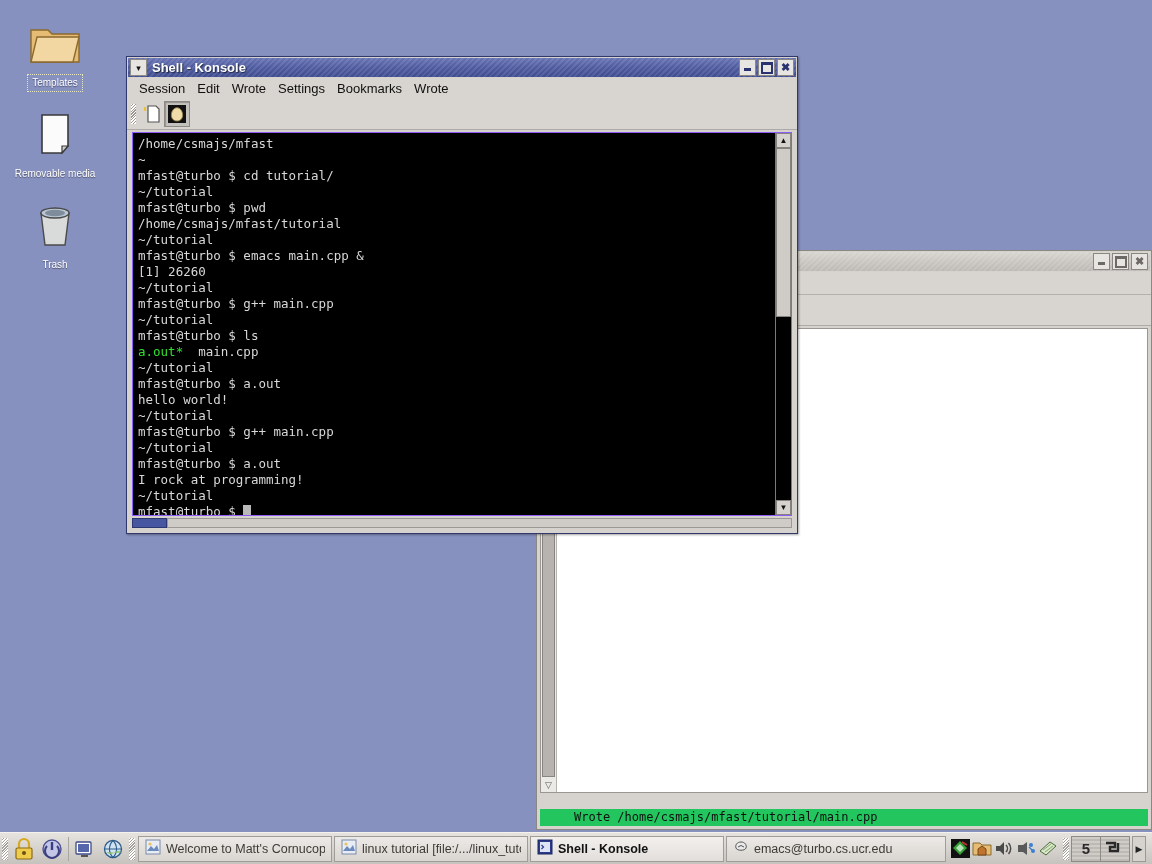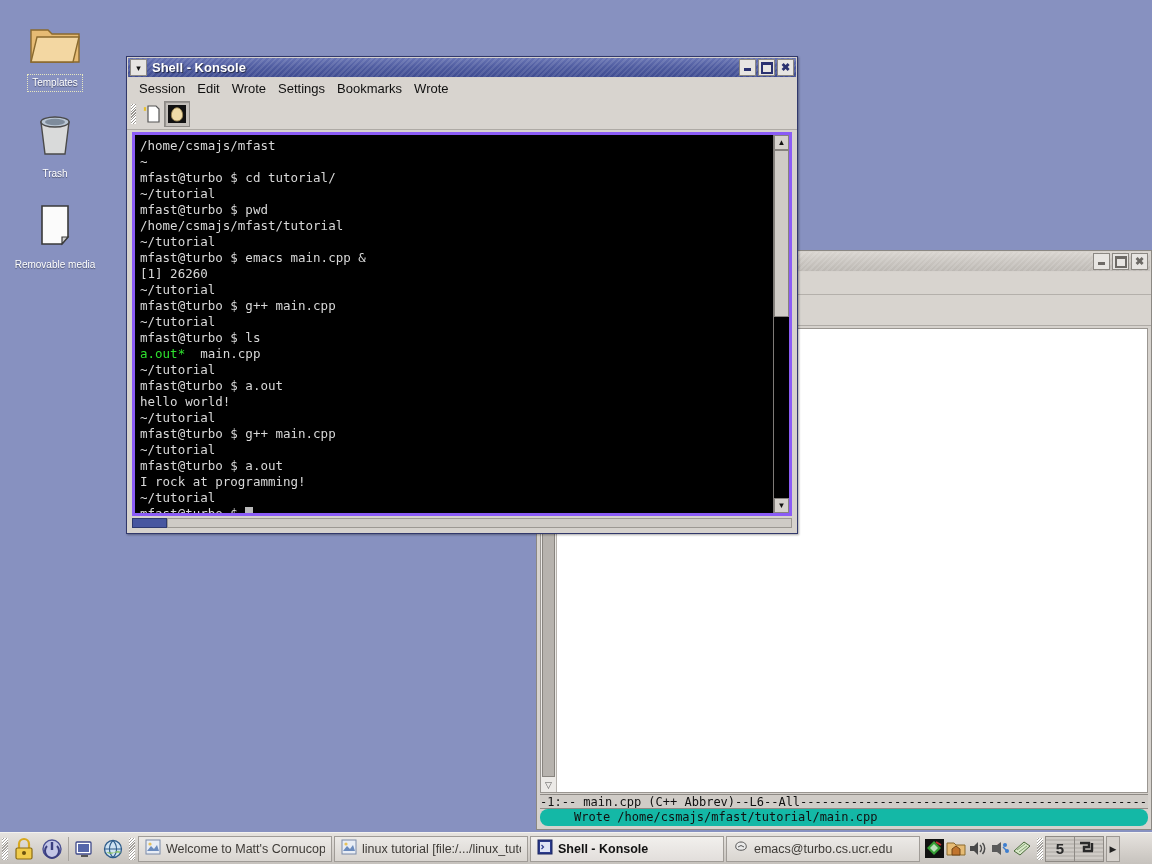--- a/index.html
+++ b/index.html
@@ -65,21 +65,21 @@
     height:30px;background:#d8d4cf;display:flex;align-items:center;padding-left:4px;
     border-bottom:1px solid #aeaaa5;
   }
   .grip{width:5px;height:20px;margin-right:4px;
     background:repeating-linear-gradient(135deg,#fff 0 1px,#9a9691 1px 2px);}
   .tb-btn{width:24px;height:24px;display:flex;align-items:center;justify-content:center;}
   .tb-btn.pressed{border:1px solid #8d8a86;background:#c5c1bc;box-shadow:inset 1px 1px 1px rgba(0,0,0,.25);}
 
   .term-wrap{
     position:absolute;left:5px;top:75px;right:5px;bottom:17px;
-    border:3px solid #8b5cf6;background:#000;display:flex;box-sizing:border-box;
+    border:1px solid #8b5cf6;background:#000;display:flex;box-sizing:border-box;
   }
   .term{
     flex:1;background:#000;color:#d8d8d8;
     font-family:"DejaVu Sans Mono","Liberation Mono",monospace;
     font-size:12.5px;line-height:16px;padding:3px 0 0 5px;overflow:hidden;white-space:pre;
   }
   .term .green{color:#2ee02e;}
   .term .cursor{display:inline-block;width:8px;height:13px;background:#b9b9b9;vertical-align:-2px;}
 
   .vscroll{
@@ -116,23 +116,23 @@
   .em-code{position:absolute;left:-214px;top:160px;color:#9b5a5a;white-space:pre;}
   .em-cursor{display:inline-block;background:#fff;border:1.5px solid #111;
     width:8px;height:14px;vertical-align:-3px;}
   .em-modeline{
     position:absolute;left:3px;right:3px;bottom:20px;height:15px;
     background:#d0ccc7;border-top:1px solid #8e8a85;border-bottom:1px solid #8e8a85;
     font-family:"DejaVu Sans Mono","Liberation Mono",monospace;font-size:12px;
     color:#111;white-space:nowrap;overflow:hidden;line-height:15px;box-sizing:border-box;
   }
   .em-echo{
-    position:absolute;left:3px;right:3px;bottom:3px;height:17px;background:#14b8a6;
+    position:absolute;left:3px;right:3px;bottom:3px;height:17px;background:#22c55e;
     font-family:"DejaVu Sans Mono","Liberation Mono",monospace;font-size:12px;color:#111;
-    line-height:17px;padding-left:34px;white-space:nowrap;overflow:hidden;box-sizing:border-box;border-radius:8px;
+    line-height:17px;padding-left:34px;white-space:nowrap;overflow:hidden;box-sizing:border-box;
   }
 
   
   #taskbar{
     position:absolute;left:0;bottom:0;width:1152px;height:32px;
     background:linear-gradient(to bottom,#e6e3df 0%,#d5d1cc 55%,#c6c2bd 100%);
     border-top:1px solid #f4f2ef;display:flex;align-items:center;box-sizing:border-box;
   }
   .tb-grip{width:6px;height:22px;margin:0 2px;
     background:repeating-linear-gradient(135deg,#fff 0 1px,#a5a19c 1px 2px);}
@@ -170,37 +170,37 @@
       <svg width="54" height="46" viewBox="0 0 54 46">
         <path d="M3 10 L3 42 L51 42 L51 14 L24 14 L20 10 Z" fill="#e6bb74" stroke="#8a6a2e" stroke-width="1.4"></path>
         <path d="M9 17 L51 17 L45 42 L3 42 Z" fill="#f3d7a2" stroke="#8a6a2e" stroke-width="1.4"></path>
       </svg>
     </div>
     <span class="lbl">Templates</span>
   </div>
 
   <div class="desk-icon">
     <div class="glyph">
+      <svg width="42" height="48" viewBox="0 0 42 48">
+        <path d="M8 5 L34 5 L34 36 L28 43 L8 43 Z" fill="#fbfbfb" stroke="#3a3a3a" stroke-width="1.6"></path>
+        <path d="M34 36 L28 36 L28 43 Z" fill="#d0d0d0" stroke="#3a3a3a" stroke-width="1.2"></path>
+      </svg>
+    </div>
+    <span class="lbl">Removable media</span>
+  </div>
+
+  <div class="desk-icon">
+    <div class="glyph">
       <svg width="52" height="48" viewBox="0 0 52 48">
         <path d="M12 12 L16 44 L36 44 L40 12 Z" fill="#d9dada" stroke="#4a4a4a" stroke-width="1.4"></path>
         <ellipse cx="26" cy="12" rx="14" ry="5" fill="#b9c6d4" stroke="#4a4a4a" stroke-width="1.4"></ellipse>
         <ellipse cx="26" cy="12" rx="10" ry="3.2" fill="#7e8c9c" stroke="none"></ellipse>
       </svg>
     </div>
     <span class="lbl">Trash</span>
-  </div>
-
-  <div class="desk-icon">
-    <div class="glyph">
-      <svg width="42" height="48" viewBox="0 0 42 48">
-        <path d="M8 5 L34 5 L34 36 L28 43 L8 43 Z" fill="#fbfbfb" stroke="#3a3a3a" stroke-width="1.6"></path>
-        <path d="M34 36 L28 36 L28 43 Z" fill="#d0d0d0" stroke="#3a3a3a" stroke-width="1.2"></path>
-      </svg>
-    </div>
-    <span class="lbl">Removable media</span>
   </div>
 </div>
 
 <div id="emacs">
   <div class="kde-title inactive">
     <div class="title-menu-btn">▾</div>
     <div class="title-text inactive"></div>
     <div class="title-btns">
       <div class="tbtn gray">
           <span class="dash"></span>
@@ -252,23 +252,20 @@
   <div class="em-body">
     <div class="em-vscroll">
       <div class="em-thumb"></div>
       <div class="em-dn">▽</div>
     </div>
     <div class="em-text">
       <div class="em-code"><span>cout &lt;&lt; "I rock at programming!</span><span class="em-cursor"></span><span>n";</span></div>
     </div>
   </div>
 
-  <div class="em-modeline">
-    <span>-1:--   main.cpp           (C++ Abbrev)--L6--All------------------------------------------------</span>
-  </div>
   <div class="em-echo">
     <span>Wrote /home/csmajs/mfast/tutorial/main.cpp</span>
   </div>
 </div>
 
 <div id="konsole">
   <div class="kde-title">
     <div class="title-menu-btn">▾</div>
     <div class="title-text">Shell - Konsole</div>
     <div class="title-btns">
@@ -384,21 +381,21 @@
     <span>
       <svg width="16" height="16" viewBox="0 0 16 16">
           <rect x="1" y="1" width="14" height="14" fill="#2b3a8c" stroke="#1c2660" stroke-width="1"></rect>
           <rect x="3" y="3" width="10" height="10" fill="#dfe4f5"></rect>
           <path d="M4.5 6 l2 2 l-2 2" stroke="#2b3a8c" stroke-width="1.2" fill="none"></path>
         </svg>
     </span>
     <span class="tlabel">Shell - Konsole</span>
   </div>
 
-  <div class="task-btn" style="width:194px">
+  <div class="task-btn" style="width:220px">
     <span>
       <svg width="16" height="16" viewBox="0 0 16 16">
           <path d="M8 3 C4 3 2 6 3 9 C4 12 12 12 13 9 C14 6 12 3 8 3 Z" fill="#e9e9e9" stroke="#555" stroke-width="1"></path>
           <path d="M5 8 q3 -3 6 0" stroke="#555" stroke-width="1" fill="none"></path>
         </svg>
     </span>
     <span class="tlabel">emacs@turbo.cs.ucr.edu</span>
   </div>
 
   <div class="tray">

